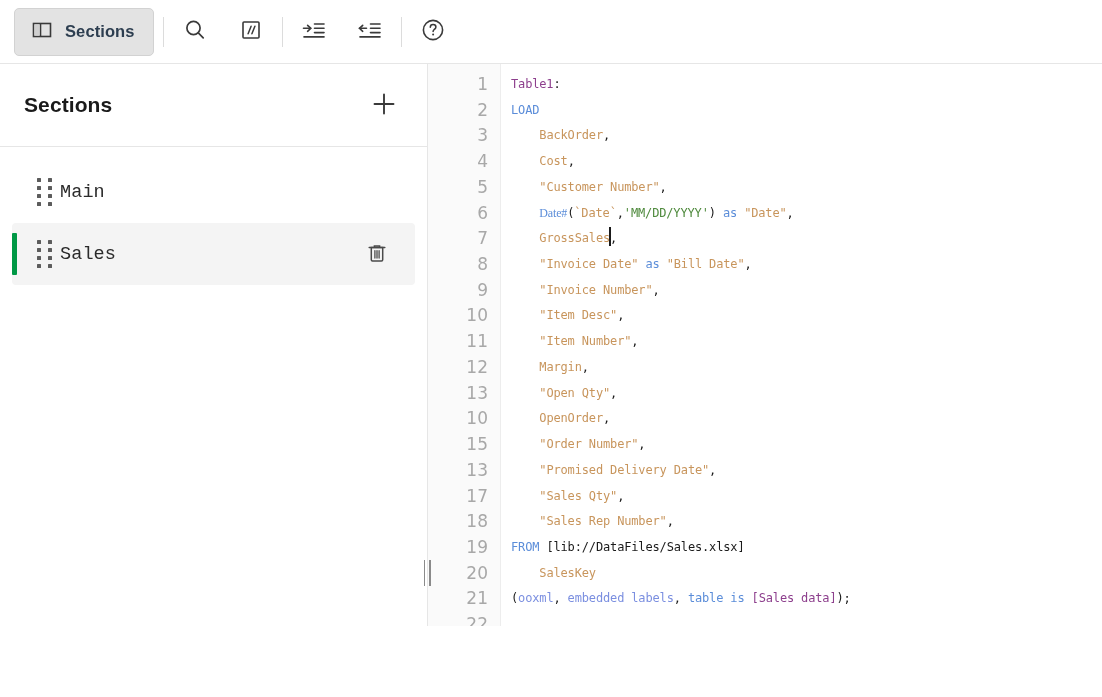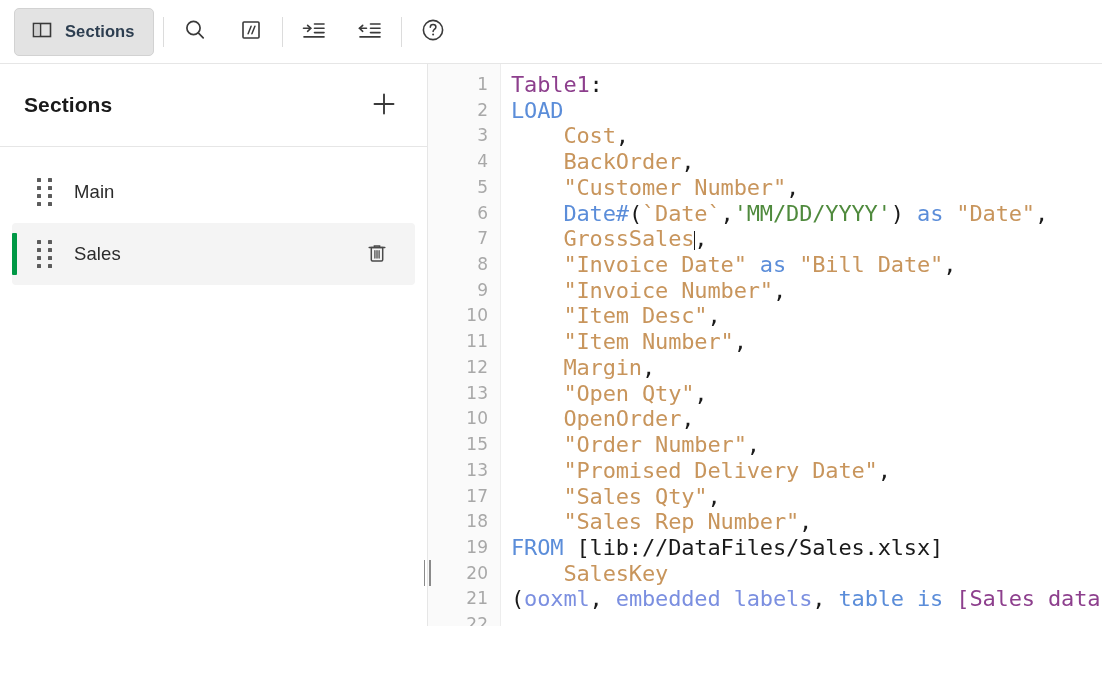--- a/index.html
+++ b/index.html
@@ -75,21 +75,21 @@
   }
   .section-item.selected .accent { background: #009845; }
   .drag-handle {
     width: 30px; margin-left: 18px;
     display: grid; grid-template-columns: 5px 5px; grid-auto-rows: 5px;
     gap: 3px 6px; justify-content: center; align-content: center;
     cursor: grab;
   }
   .drag-handle i { display:block; width: 4px; height: 4px; background: #5c5c5c; border-radius: .5px; }
   .section-name {
-    flex: 1; font-size: 18.5px; color: #2b2b2b; margin-left: 14px; letter-spacing: .1px;
+    flex: 1; font-size: 18.5px; color: #2b2b2b; letter-spacing: .1px; font-family: Liberation Mono, monospace;
   }
   .trash-btn {
     width: 40px; height: 40px; margin-right: 18px;
     display: flex; align-items: center; justify-content: center;
     cursor: pointer; border-radius: 4px; background: transparent; border: none;
   }
 
   
   .splitter {
     width: 1px; background: #e6e6e6; position: relative; cursor: col-resize;
@@ -116,31 +116,31 @@
     height: 25.72px; line-height: 25.72px;
     text-align: right; padding-right: 12px;
     font-size: 17px; color: #a8a8a8;
     font-family: "DejaVu Sans", sans-serif;
   }
   .code {
     flex: 1; padding-top: 8px; padding-left: 10px; overflow: hidden;
   }
   .code .line {
     height: 25.72px; line-height: 25.72px;
-    font-size: 22px; white-space: pre;
+    font-size: 12px; white-space: pre;
     letter-spacing: -.15px;
   }
   
   .t-plain   { color: #1a1a1a; }
   .t-table   { color: #8d3f8d; }
   .t-kw      { color: #5b8dd9; text-align: center; }
   .t-field   { color: #c8955c; }
   .t-str     { color: #4f8a3d; }
   .t-param   { color: #7b8fe0; }
-  .t-func    { color: #5b8dd9; }
+  .t-func    { color: #5b8dd9; font-family: Liberation Serif, serif; }
   .cursor {
     display: inline-block; width: 1.5px; height: 19px; background: #1a1a1a;
     vertical-align: -4px; margin: 0 -0.75px;
   }
 </style>
 </head>
 <body>
 
 <div id="app">
 
@@ -318,22 +318,22 @@
           <div class="ln">18</div>
           <div class="ln">19</div>
           <div class="ln">20</div>
           <div class="ln">21</div>
           <div class="ln">22</div>
           <div class="ln">23</div>
         </div>
       <div class="code" id="code">
           <div class="line"><span class="t-table">Table1</span><span class="t-plain">:</span></div>
           <div class="line"><span class="t-kw">LOAD</span></div>
+          <div class="line"><span class="t-plain">    </span><span class="t-field">BackOrder</span><span class="t-plain">,</span></div>
           <div class="line"><span class="t-plain">    </span><span class="t-field">Cost</span><span class="t-plain">,</span></div>
-          <div class="line"><span class="t-plain">    </span><span class="t-field">BackOrder</span><span class="t-plain">,</span></div>
           <div class="line"><span class="t-plain">    </span><span class="t-field">"Customer Number"</span><span class="t-plain">,</span></div>
           <div class="line"><span class="t-plain">    </span><span class="t-func">Date#</span><span class="t-plain">(</span><span class="t-field">`Date`</span><span class="t-plain">,</span><span class="t-str">'MM/DD/YYYY'</span><span class="t-plain">)</span><span class="t-plain"> </span><span class="t-kw">as</span><span class="t-plain"> </span><span class="t-field">"Date"</span><span class="t-plain">,</span></div>
           <div class="line"><span class="t-plain">    </span><span class="t-field">GrossSales</span><span class="cursor"></span><span class="t-plain">,</span></div>
           <div class="line"><span class="t-plain">    </span><span class="t-field">"Invoice Date"</span><span class="t-plain"> </span><span class="t-kw">as</span><span class="t-plain"> </span><span class="t-field">"Bill Date"</span><span class="t-plain">,</span></div>
           <div class="line"><span class="t-plain">    </span><span class="t-field">"Invoice Number"</span><span class="t-plain">,</span></div>
           <div class="line"><span class="t-plain">    </span><span class="t-field">"Item Desc"</span><span class="t-plain">,</span></div>
           <div class="line"><span class="t-plain">    </span><span class="t-field">"Item Number"</span><span class="t-plain">,</span></div>
           <div class="line"><span class="t-plain">    </span><span class="t-field">Margin</span><span class="t-plain">,</span></div>
           <div class="line"><span class="t-plain">    </span><span class="t-field">"Open Qty"</span><span class="t-plain">,</span></div>
           <div class="line"><span class="t-plain">    </span><span class="t-field">OpenOrder</span><span class="t-plain">,</span></div>

